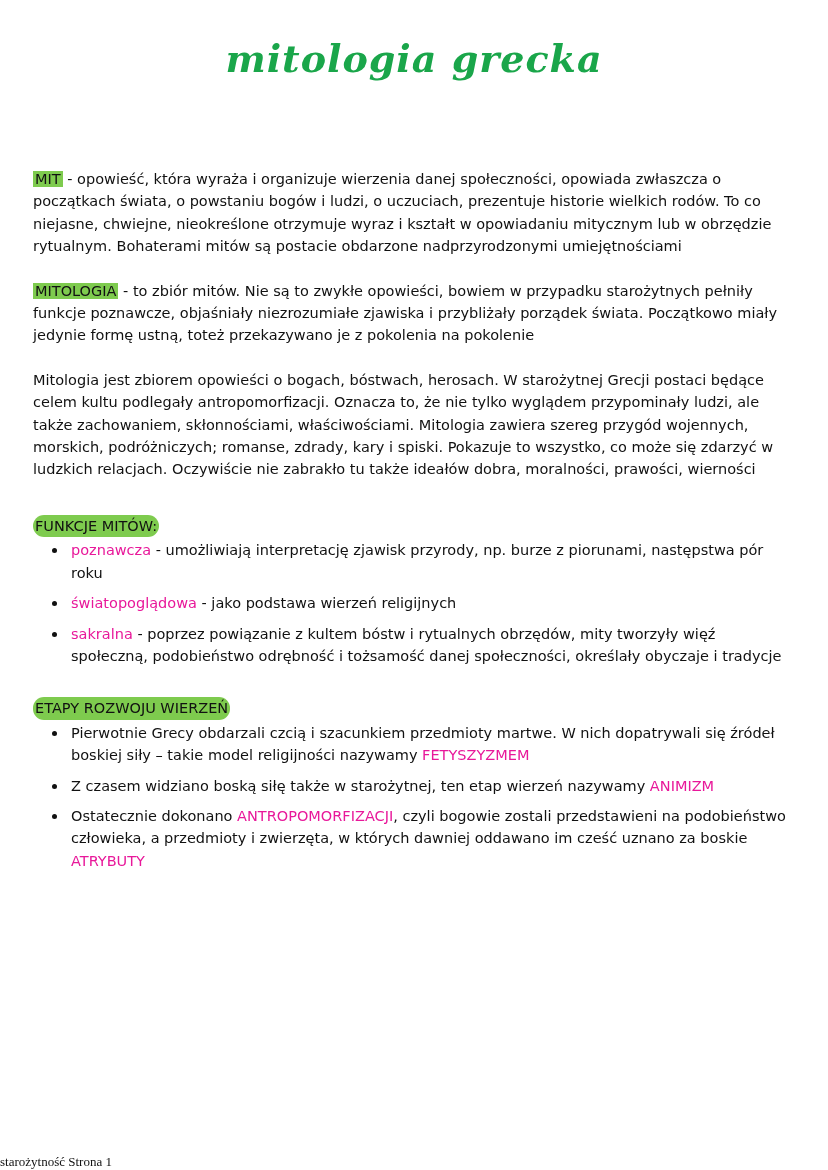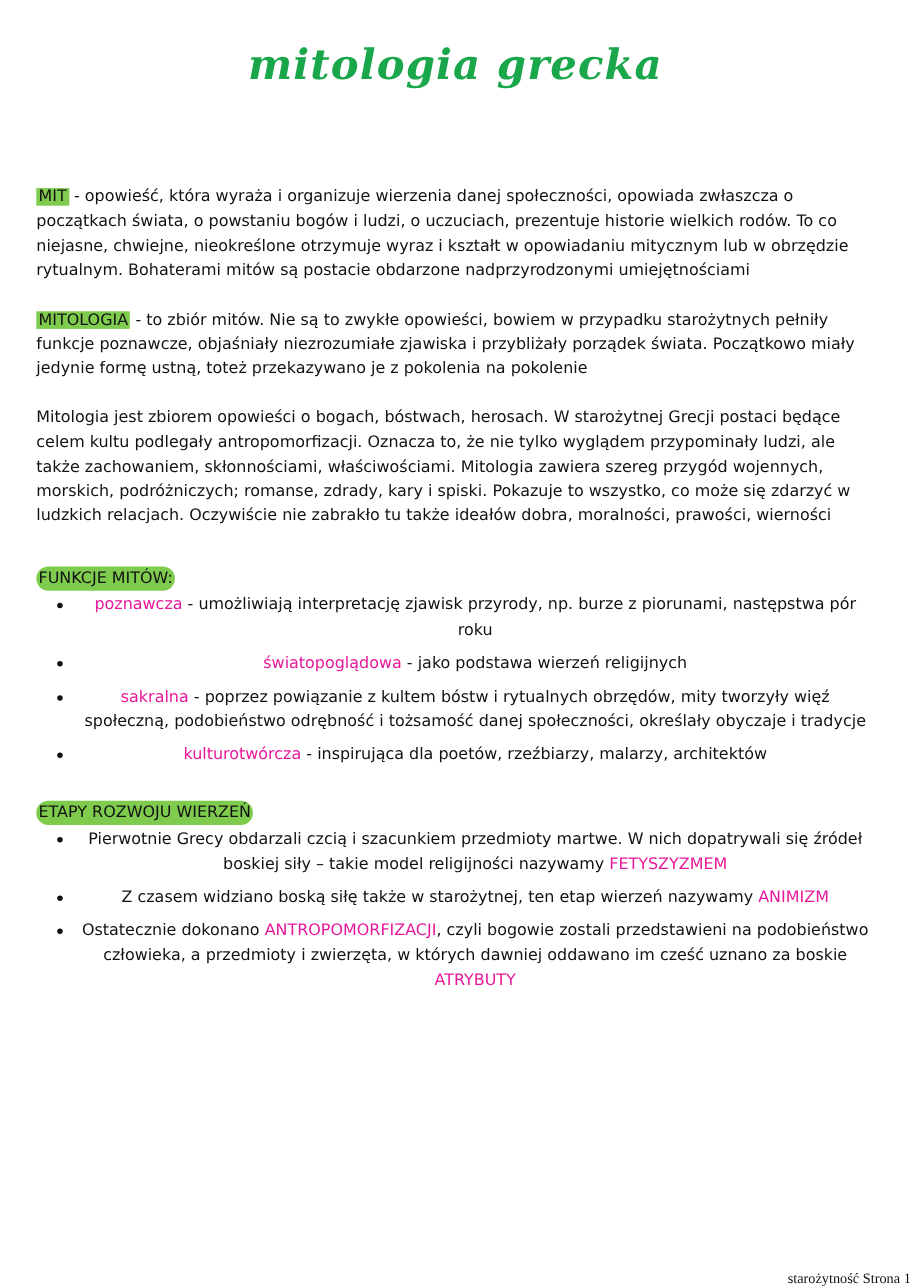--- a/index.html
+++ b/index.html
@@ -16,28 +16,28 @@
       position: absolute; left: 33px; top: 168px; width: 760px;
       font-size: 14.5px; line-height: 22.4px;
     }
     p { margin: 0; }
     .hl { background: #7ecb4e; padding: 0 2px; }
     .pink { color: #e8189a; }
     .para { margin-bottom: 22px; }
     .heading { display: inline-block; background: #7ecb4e; padding: 0 2px; border-radius: 11px; }
     .sec { margin-top: 34px; }
     .sec2 { margin-top: 30px; }
-    ul { list-style: none; margin: 2px 0 0 0; padding: 0 0 0 38px; text-align: center; }
+    ul { list-style: none; margin: 2px 0 0 0; padding: 0 0 0 38px; }
     li { position: relative; margin-bottom: 8px; }
     li::before {
       content: ""; position: absolute; left: -19px; top: 9px;
       width: 5px; height: 5px; border-radius: 50%; background: #111;
     }
     .footer {
-      position: absolute; left: 0; right: 0; top: 1154px; text-align: right;
+      position: absolute; left: 0; right: 0; top: 1154px; text-align: left;
       font-family: "Liberation Serif", serif; font-size: 13px; color: #111;
     }
   </style>
 </head>
 <body>
 
 <div class="title">mitologia grecka</div>
 
 <div class="content">
 
@@ -50,21 +50,20 @@
   </p>
 
   <p>Mitologia jest zbiorem opowieści o bogach, bóstwach, herosach. W starożytnej Grecji postaci będące celem kultu podlegały antropomorfizacji. Oznacza to, że nie tylko wyglądem przypominały ludzi, ale także zachowaniem, skłonnościami, właściwościami. Mitologia zawiera szereg przygód wojennych, morskich, podróżniczych; romanse, zdrady, kary i spiski. Pokazuje to wszystko, co może się zdarzyć w ludzkich relacjach. Oczywiście nie zabrakło tu także ideałów dobra, moralności, prawości, wierności</p>
 
   <div class="sec">
     <span class="heading">FUNKCJE MITÓW:</span>
     <ul>
       <li><span class="pink">poznawcza</span><span> - umożliwiają interpretację zjawisk przyrody, np. burze z piorunami, następstwa pór roku</span></li>
       <li><span class="pink">światopoglądowa</span><span> - jako podstawa wierzeń religijnych</span></li>
       <li><span class="pink">sakralna</span><span> - poprzez powiązanie z kultem bóstw i rytualnych obrzędów, mity tworzyły więź społeczną, podobieństwo odrębność i tożsamość danej społeczności, określały obyczaje i tradycje</span></li>
-      <li><span class="pink">kulturotwórcza</span><span> - inspirująca dla poetów, rzeźbiarzy, malarzy, architektów</span></li>
     </ul>
   </div>
 
   <div class="sec2">
     <span class="heading">ETAPY ROZWOJU WIERZEŃ</span>
     <ul>
       <li><span>Pierwotnie Grecy obdarzali czcią i szacunkiem przedmioty martwe. W nich dopatrywali się źródeł boskiej siły – takie model religijności nazywamy </span><span class="pink">FETYSZYZMEM</span></li>
       <li><span>Z czasem widziano boską siłę także w starożytnej, ten etap wierzeń nazywamy </span><span class="pink">ANIMIZM</span></li>
       <li><span>Ostatecznie dokonano </span><span class="pink">ANTROPOMORFIZACJI</span><span>, czyli bogowie zostali przedstawieni na podobieństwo człowieka, a  przedmioty i zwierzęta, w których dawniej oddawano im cześć uznano za boskie </span><span class="pink">ATRYBUTY</span></li>
     </ul>

